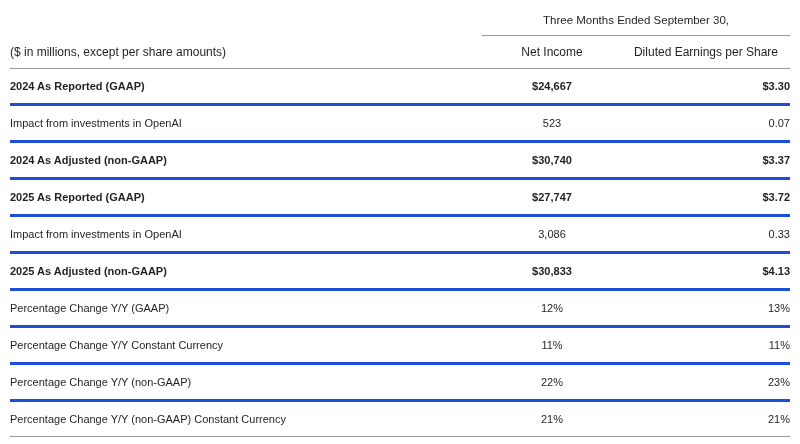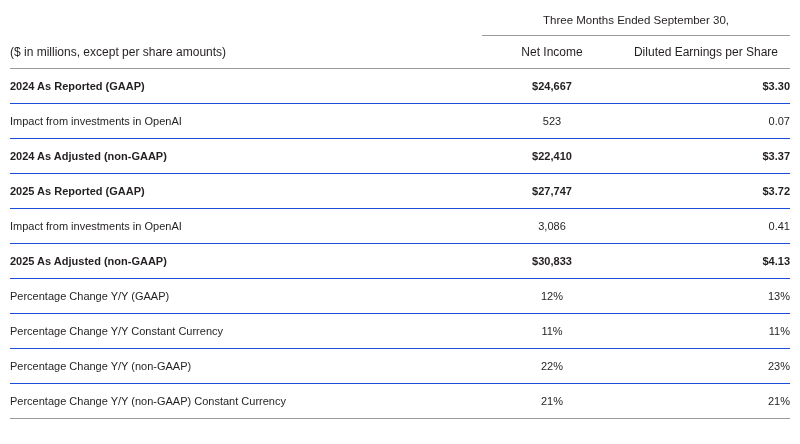--- a/index.html
+++ b/index.html
@@ -60,21 +60,21 @@
     vertical-align: middle;
     color: #231f20;
   }
   td.label { text-align: left; padding-left: 4px; }
   td.num-ni { text-align: center; margin-top: 26px; }
   td.num-eps { text-align: right; padding-right: 4px; }
 
   tr.bold td { font-weight: bold; }
   td.indent { padding-left: 22px; }
   tr.rule-thin-below td {
-    border-bottom: 1px solid #1d4ed8;
+    border-bottom: 3px solid #1d4ed8;
   }
   tr.last-row td {
     border-bottom: 1px solid #9b9b9b;
   }
 </style>
 </head>
 <body>
 
 <div class="sheet">
   <table class="fin">
@@ -101,34 +101,34 @@
       </tr>
 
       <tr class="data rule-thin-below">
         <td class="label indent">Impact from investments in OpenAI</td>
         <td class="num-ni">523</td>
         <td class="num-eps">0.07</td>
       </tr>
 
       <tr class="data bold rule-thin-below">
         <td class="label">2024 As Adjusted (non-GAAP)</td>
-        <td class="num-ni">$22,410</td>
+        <td class="num-ni">$30,740</td>
         <td class="num-eps">$3.37</td>
       </tr>
 
       <tr class="data bold rule-thin-below">
         <td class="label">2025 As Reported (GAAP)</td>
         <td class="num-ni">$27,747</td>
         <td class="num-eps">$3.72</td>
       </tr>
 
       <tr class="data rule-thin-below">
         <td class="label indent">Impact from investments in OpenAI</td>
         <td class="num-ni">3,086</td>
-        <td class="num-eps">0.41</td>
+        <td class="num-eps">0.33</td>
       </tr>
 
       <tr class="data bold rule-thin-below">
         <td class="label">2025 As Adjusted (non-GAAP)</td>
         <td class="num-ni">$30,833</td>
         <td class="num-eps">$4.13</td>
       </tr>
 
       <tr class="data rule-thin-below">
         <td class="label">Percentage Change Y/Y (GAAP)</td>

